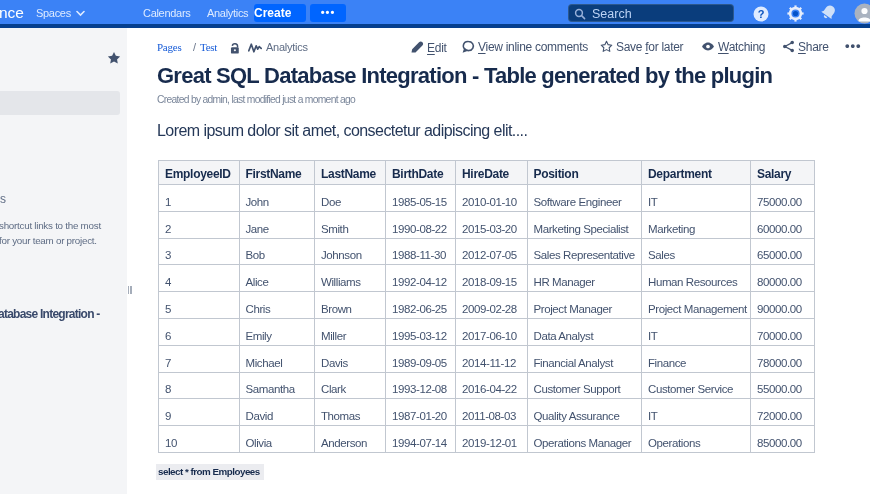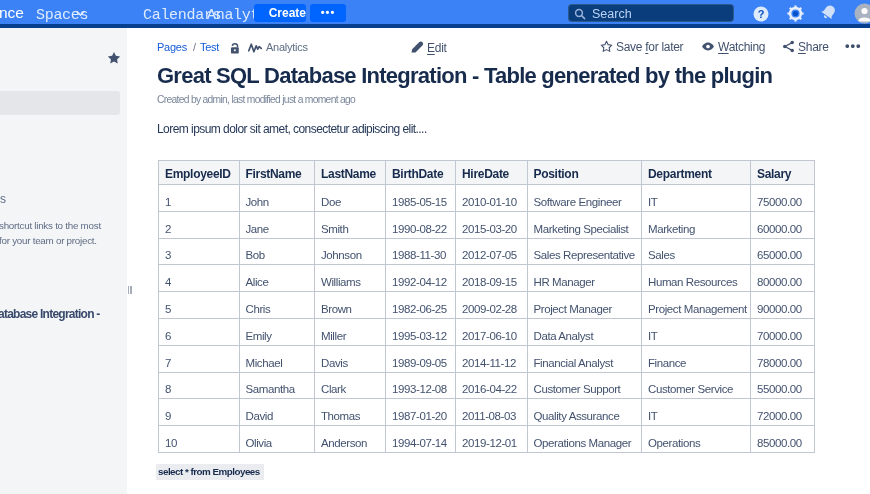--- a/index.html
+++ b/index.html
@@ -4,44 +4,44 @@
 <style>
   * { margin:0; padding:0; box-sizing:border-box; }
   html,body { width:870px; height:494px; overflow:hidden; background:#fff;
     font-family:"Liberation Sans", sans-serif; }
   .abs { position:absolute; }
 
   
   #nav { position:absolute; left:0; top:0; width:870px; height:41px; background:#3b82f6; }
   #navstrip { position:absolute; left:0; top:24px; width:870px; height:4px; background:#053f8e; }
   #logo { position:absolute; left:-1px; top:3.5px; color:#fff; font-size:15.5px; font-weight:400; letter-spacing:0px; }
-  .navitem { position:absolute; top:7px; color:#deebff; font-size:15px; letter-spacing:-0.3px;font-family:Liberation Mono, monospace; }
+  .navitem { position:absolute; top:7px; color:#deebff; font-size:11px; letter-spacing:-0.3px; }
   #btn-create { position:absolute; left:254px; top:4px; width:52px; height:18px; background:#0065ff; border-radius:3px;
-     color:#fff; font-size:12px; font-weight:700; text-align:right; line-height:18px; }
+     color:#fff; font-size:12px; font-weight:700; text-align:left; line-height:18px; }
   #btn-more { position:absolute; left:310px; top:4px; width:36px; height:18px; background:#0065ff; border-radius:3px;
      color:#fff; font-size:11px; font-weight:700; text-align:center; line-height:16px; letter-spacing:1px;}
   #search { position:absolute; left:568px; top:4px; width:166px; height:18px; background:#0a3d7c;
      border:1px solid rgba(255,255,255,0.14); border-radius:4px; }
   #search span { position:absolute; left:23px; top:2px; color:#bcd3f5; font-size:12.5px; }
 
   
   #sidebar { position:absolute; left:0; top:28px; width:127px; height:466px; background:#f4f5f7; }
   #sbox { position:absolute; left:-10px; top:63px; width:130px; height:24px; background:#e4e6ea; border-radius:3px; }
   .sbtext { position:absolute; color:#5e6c84; font-size:12px; }
 
   
   #content { position:absolute; left:127px; top:28px; width:743px; height:466px; background:#fff; }
   .crumb { position:absolute; top:12.5px; font-size:11px; letter-spacing:-0.25px; }
-  a.blue { color:#175cd8; text-decoration:none; }
+  a.blue { color:#175cd8; text-decoration:none;font-family:Liberation Serif, serif; }
   .act { position:absolute; top:12px; font-size:12px; color:#42526e; white-space:nowrap; letter-spacing:-0.3px;text-align:right; }
   .act u { text-decoration:underline; text-underline-offset:2px; }
   #title { position:absolute; left:30px; top:35px; width:700px; color:#172b4d;
      font-size:22px; font-weight:700; letter-spacing:-0.75px; white-space:nowrap; }
   #byline { position:absolute; left:30px; top:66px; color:#7a869a; font-size:10.3px; letter-spacing:-0.7px;}
-  #lorem { position:absolute; left:30px; top:94px; color:#253858; font-size:12px; letter-spacing:-0.55px; }
+  #lorem { position:absolute; left:30px; top:94px; color:#253858; font-size:16px; letter-spacing:-0.55px; }
 
   
   #tbl { position:absolute; left:31px; top:132px; border-collapse:collapse; table-layout:fixed; width:656.5px; height:293px; }
   #tbl th, #tbl td { border:1px solid #c1c7d0; padding:8px 0 0 6px; text-align:left;
      font-size:11.5px; letter-spacing:-0.4px; overflow:hidden; white-space:nowrap; }
   #tbl th { background:#f4f5f7; color:#172b4d; font-weight:700; height:24px; font-size:12px; letter-spacing:-0.3px; padding-top:3px; }
   #tbl td { color:#42526e; }
 
   #code { position:absolute; left:28.5px; top:435.5px; background:#ebecf0; color:#172b4d;
      font-size:9.8px; font-weight:700; letter-spacing:-0.5px; padding:2px 4px 3px 2.5px; }
@@ -132,20 +132,25 @@
   <svg class="abs" style="left:121px; top:14px;" width="14" height="12" viewBox="0 0 14 12">
     <path d="M0.8 8.8 L3.3 2.2 L5.9 9.8 L8.2 3.8 L9.7 7.2 L11.2 4.6 L13.2 6.4" stroke="#42526e" stroke-width="1.7" fill="none" stroke-linejoin="round" stroke-linecap="round"></path>
   </svg>
   <span class="crumb" style="left:139px; color:#5e6c84;">Analytics</span>
 
   <span class="act" style="left:283px;">
     <svg width="14" height="14" viewBox="0 0 15 15" style="vertical-align:-2.5px;">
         <path d="M1.6 13.4 L2.3 9.8 L9.7 2.4 C10.7 1.4 12.3 1.4 13.3 2.4 C14.3 3.4 14.3 5 13.3 6 L5.9 13.4 Z" fill="#42526e"></path>
       </svg>
     <u>E</u>dit</span>
+  <span class="act" style="left:335px;">
+    <svg width="13" height="13" viewBox="0 0 14 14" style="vertical-align:-2px;">
+        <path d="M7 1.6 a5.2 4.9 0 1 1 -4.1 7.9 L2 12.4 L5.2 11.2 A5.2 4.9 0 0 1 7 1.6 Z" stroke="#42526e" stroke-width="1.7" fill="none"></path>
+      </svg>
+    <u>V</u>iew inline comments</span>
   <span class="act" style="left:473px;">
     <svg width="13" height="13" viewBox="0 0 24 24" style="vertical-align:-2px;">
         <path d="M12 2.5 L15 8.6 L21.8 9.6 L16.9 14.3 L18.1 21 L12 17.8 L5.9 21 L7.1 14.3 L2.2 9.6 L9 8.6 Z" stroke="#42526e" stroke-width="2" fill="none" stroke-linejoin="round"></path>
       </svg>
     Save <u>f</u>or later</span>
   <span class="act" style="left:574px;">
     <svg width="14" height="13" viewBox="0 0 16 14" style="vertical-align:-2px;">
         <path d="M8 2.5 C4.5 2.5 2 5.5 1.2 7 C2 8.5 4.5 11.5 8 11.5 C11.5 11.5 14 8.5 14.8 7 C14 5.5 11.5 2.5 8 2.5 Z" fill="#42526e"></path>
         <circle cx="8" cy="7" r="2.1" fill="#fff"></circle>
       </svg>

